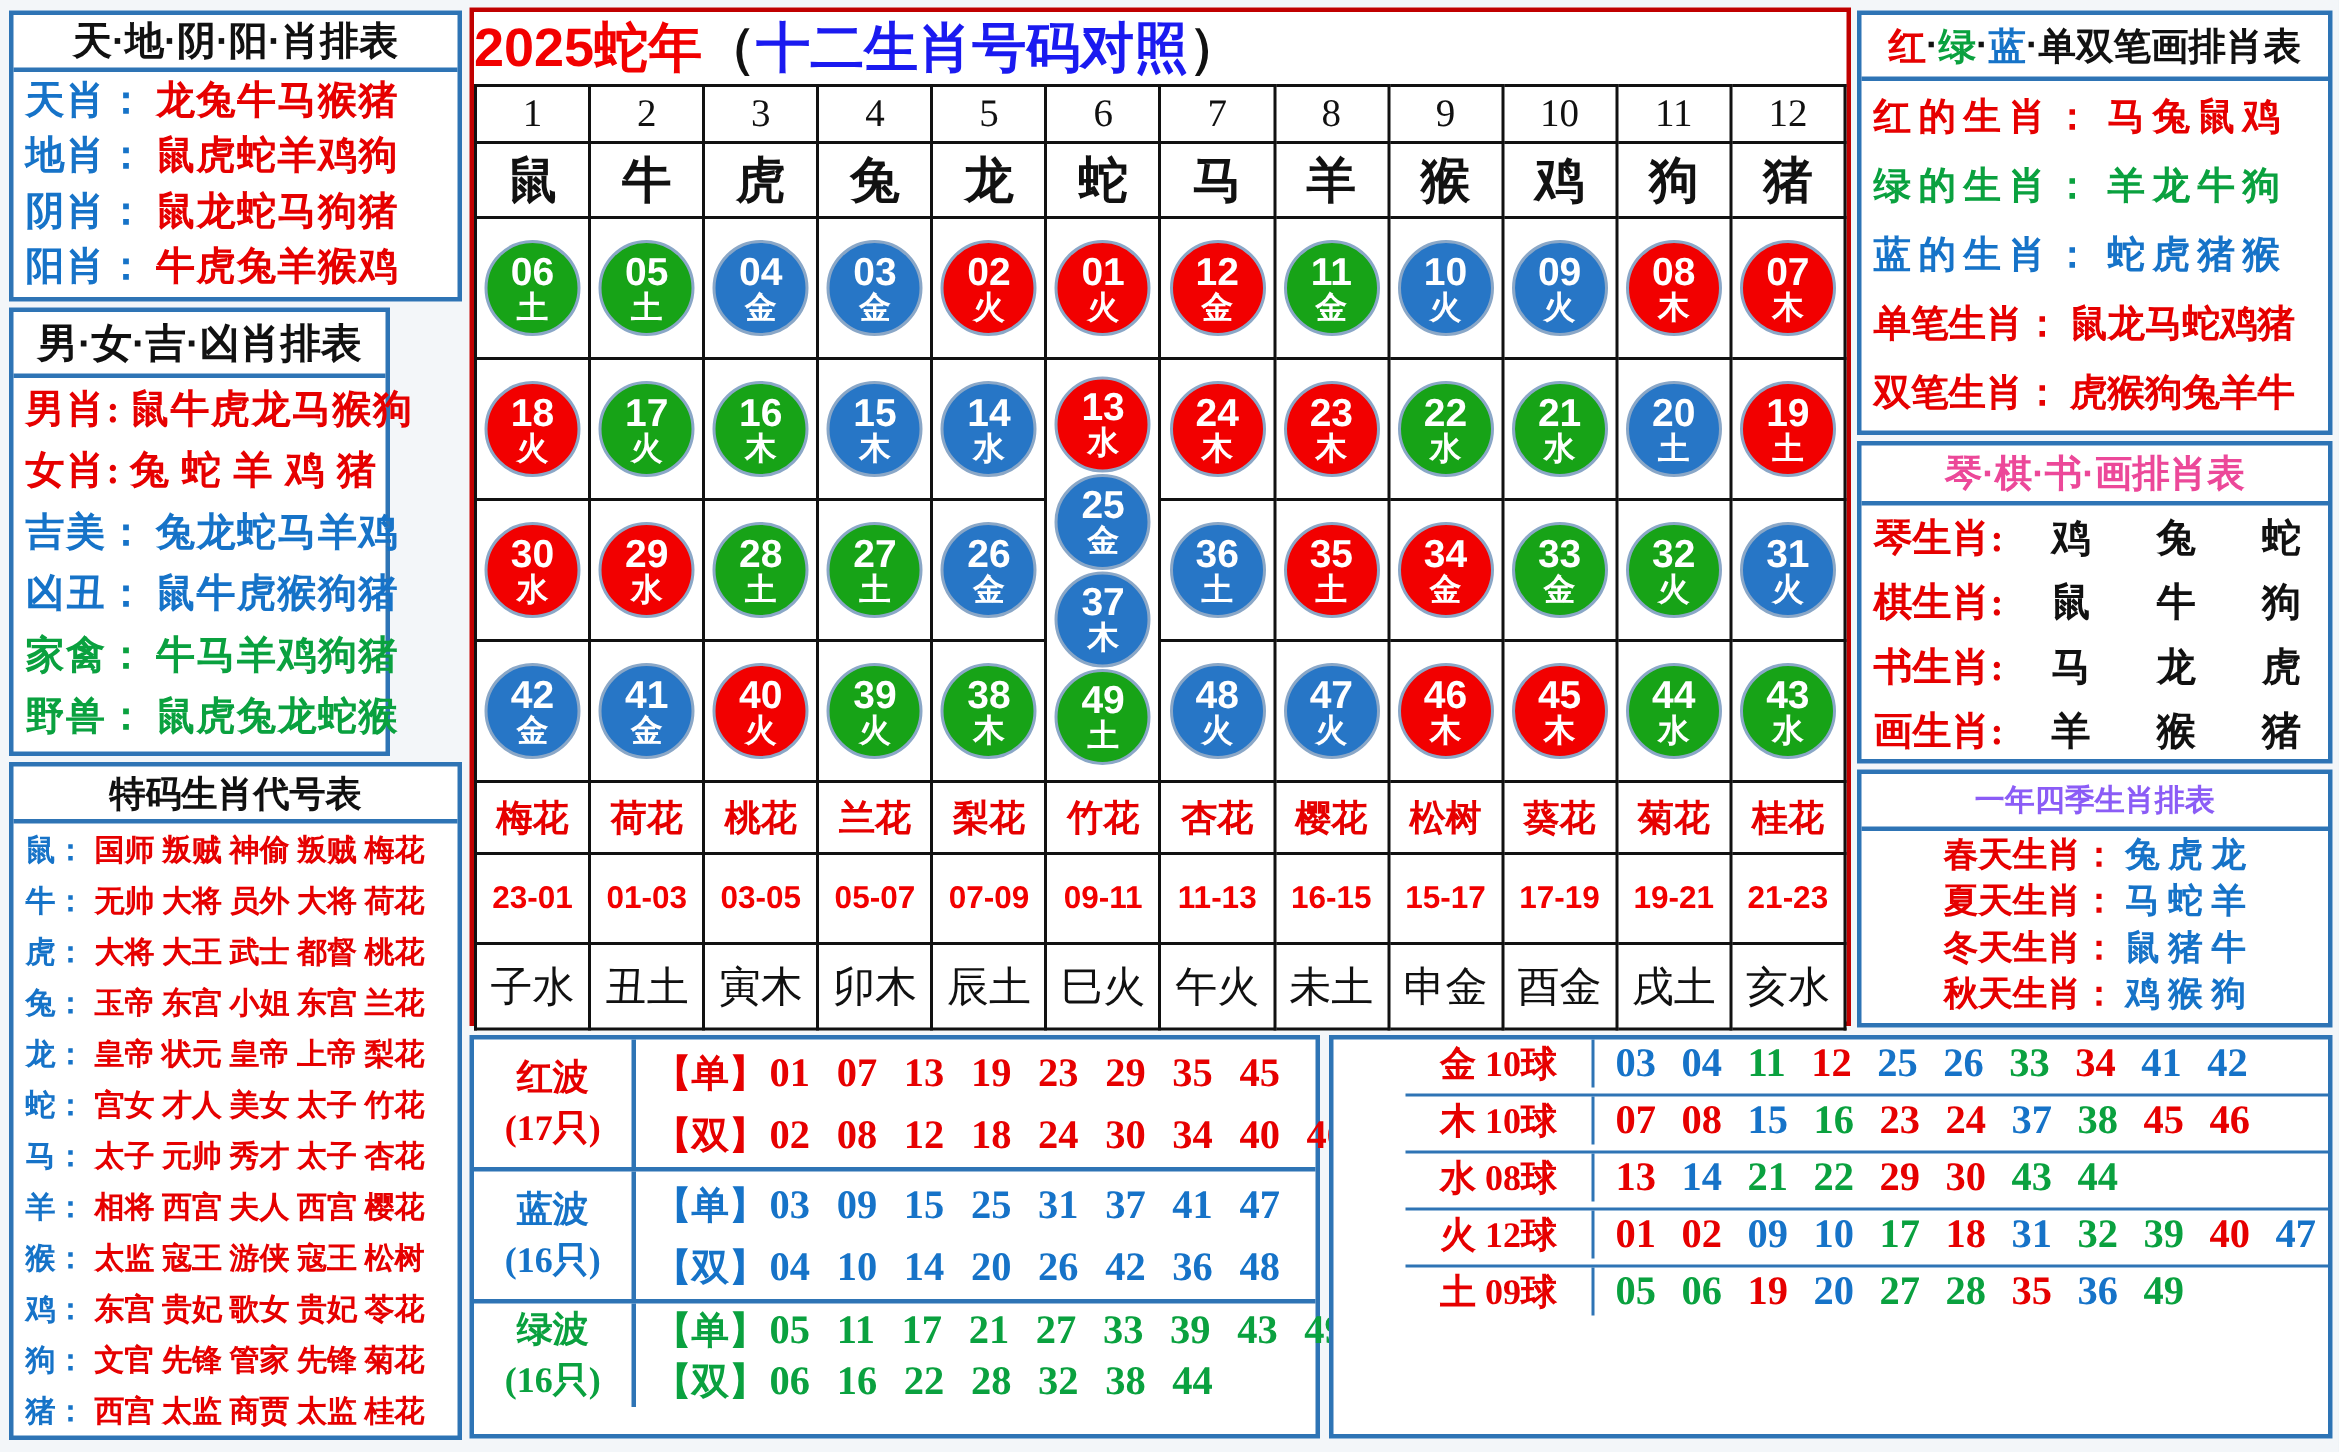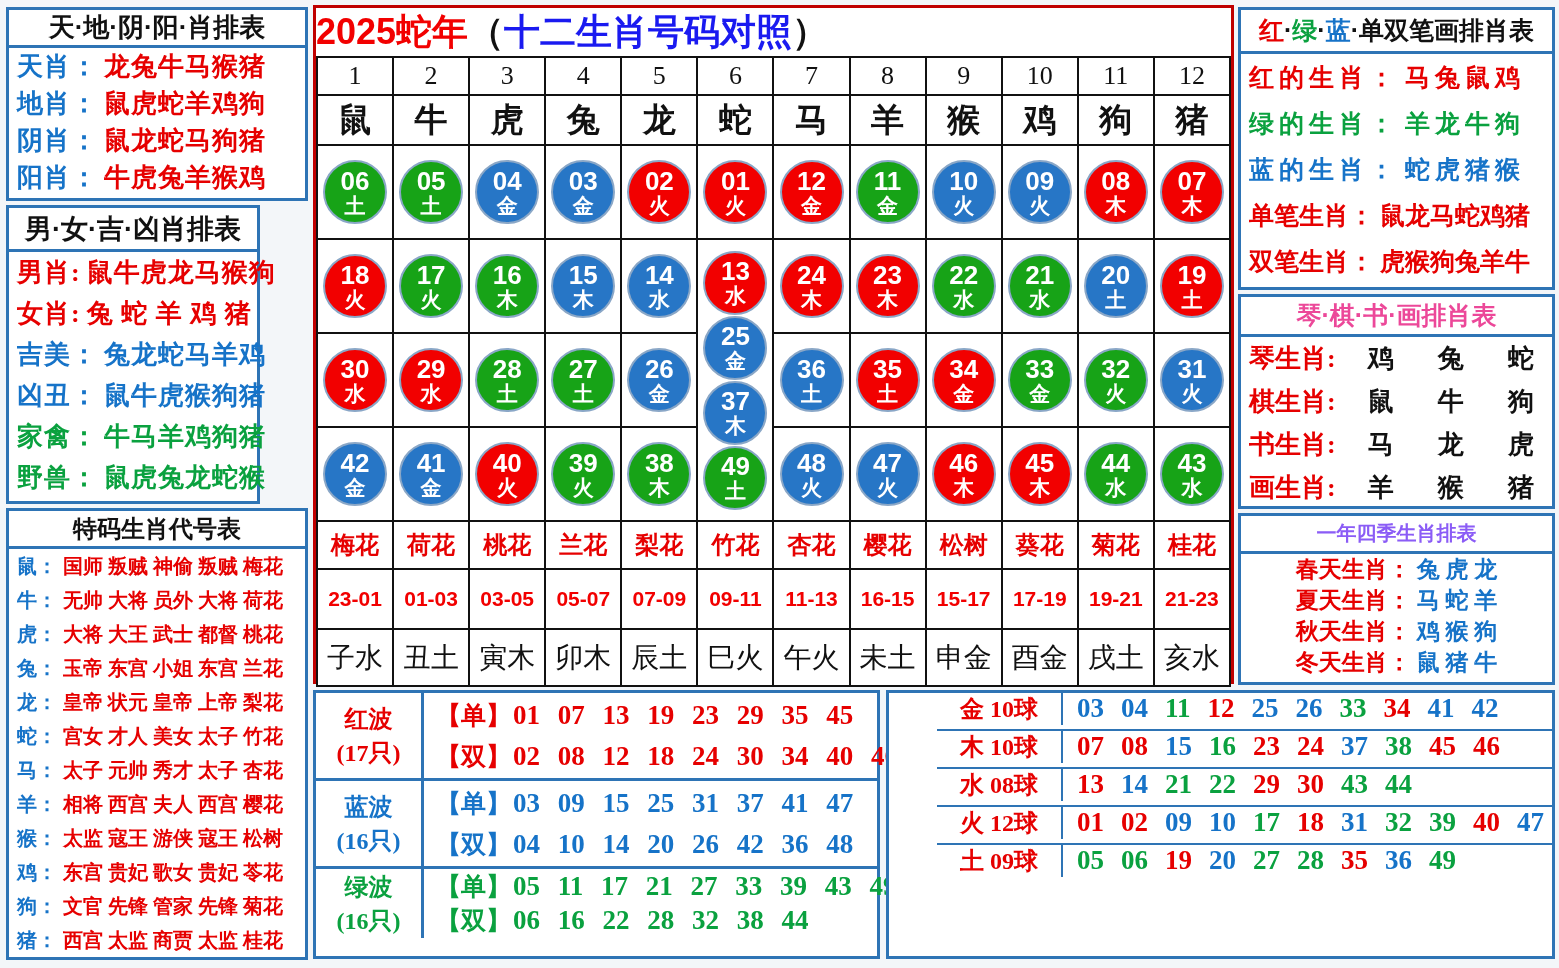--- a/index.html
+++ b/index.html
@@ -645,26 +645,26 @@
     <div id="seasons-body">
         <div class="lv-row">
           <span class="lv-label t-red">春天生肖：</span>
           <span class="lv-value t-blue">兔 虎 龙</span>
         </div>
         <div class="lv-row">
           <span class="lv-label t-red">夏天生肖：</span>
           <span class="lv-value t-blue">马 蛇 羊</span>
         </div>
         <div class="lv-row">
+          <span class="lv-label t-red">冬天生肖：</span>
+          <span class="lv-value t-blue">鼠 猪 牛</span>
+        </div>
+        <div class="lv-row">
           <span class="lv-label t-red">秋天生肖：</span>
           <span class="lv-value t-blue">鸡 猴 狗</span>
-        </div>
-        <div class="lv-row">
-          <span class="lv-label t-red">冬天生肖：</span>
-          <span class="lv-value t-blue">鼠 猪 牛</span>
         </div>
       </div>
   </div>
 
   <div class="box" id="waves-box">
       <div class="wave-group">
         <div class="wave-label t-red">
           <div>红波</div>
           <div>(17只)</div>
         </div>

